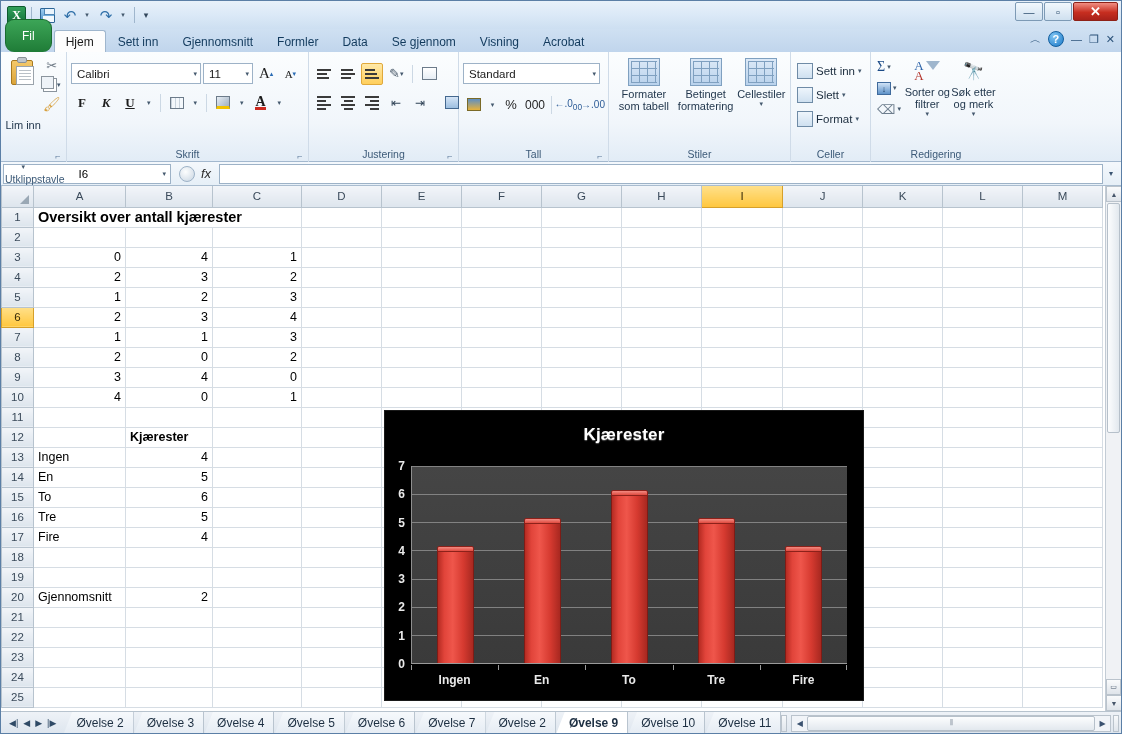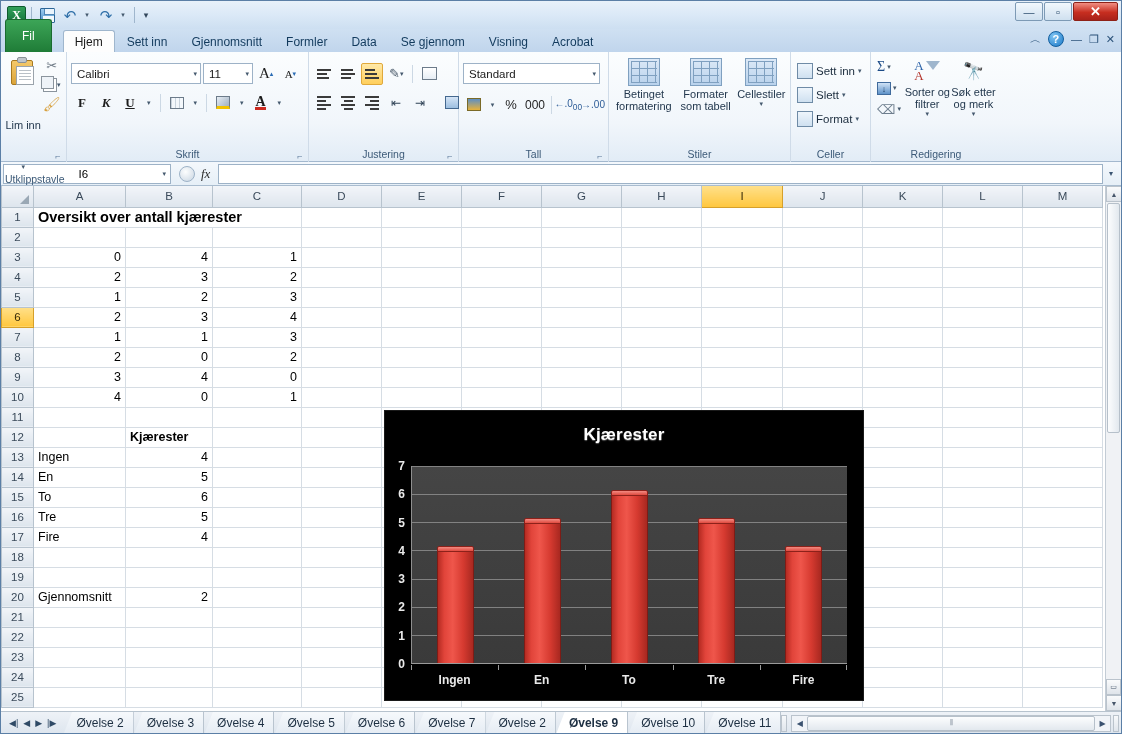--- a/index.html
+++ b/index.html
@@ -88,22 +88,23 @@
   .rtab {
     height: 22px; padding: 0 11px;
     font-size: 12px; color:#123a5d;
     display:flex; align-items:center;
     border: 1px solid transparent;
     border-bottom: none;
     border-radius: 3px 3px 0 0;
   }
   .rtab.file {
     background: linear-gradient(180deg,#3ca557,#1f7c37);
-    color:#fff; border-color:#1a6b30; margin-right:11px;
+    color:#fff; border-color:#1a6b30; margin-right:2px;
     padding: 16px 16px;
+    border-radius: 9px;
   }
   .rtab.active {
     background: #fdfdfd;
     border-color:#9fb6cd;
     color:#1a1a1a;
   }
   .ribbon-right-icons {
     position:absolute; right:6px; top:2px;
     display:flex; align-items:center; gap:7px;
     font-size: 11px; color:#2c537a;
@@ -245,21 +246,21 @@
     display:flex; align-items:center; justify-content:space-between;
     font-size:11.5px; padding: 0 4px 0 0;
   }
   .namebox .nv { flex:1; text-align:center; }
   .fx-group { display:flex; align-items:center; gap:6px; padding:0 8px; }
   .fx-circle {
     width:16px;height:16px;border-radius:50%;
     background:radial-gradient(circle at 40% 35%,#fdfefe,#c8d5e2);
     border:1px solid #9db2c7;
   }
-  .fx-label { font-family:Liberation Serif, serif; font-style:italic; font-size:13px; color:#2b2b2b;}
+  .fx-label { font-family:Liberation Sans, sans-serif; font-style:italic; font-size:13px; color:#2b2b2b;}
   .formula-input {
     flex:1; height:20px; background:#fff; border:1px solid #9db2c7;
     font-size:12px; padding-left:4px; display:flex; align-items:center;
   }
   .fbar-caret { width:16px; display:flex; align-items:center; justify-content:center; font-size:8px; color:#3a5572;}
 
   
   .sheet-area {
     position: relative;
     height: 525px;
@@ -676,25 +677,25 @@
         </div>
       </div>
       <div class="group-label">Tall</div>
       <div class="dialog-launcher">⌐</div>
     </div>
 
     <div class="group g-styles">
       <div class="group-body">
         <div class="bigbtn">
           <div class="gridicon"></div>
-          <div class="lbl">Betinget formatering</div>
+          <div class="lbl">Formater som tabell</div>
         </div>
         <div class="bigbtn">
           <div class="gridicon"></div>
-          <div class="lbl">Formater som tabell</div>
+          <div class="lbl">Betinget formatering</div>
         </div>
         <div class="bigbtn" style="width:56px">
           <div class="gridicon"></div>
           <div class="lbl">Cellestiler</div>
           <div style="font-size:7px;color:#44596e">▾</div>
         </div>
       </div>
       <div class="group-label">Stiler</div>
     </div>
 

